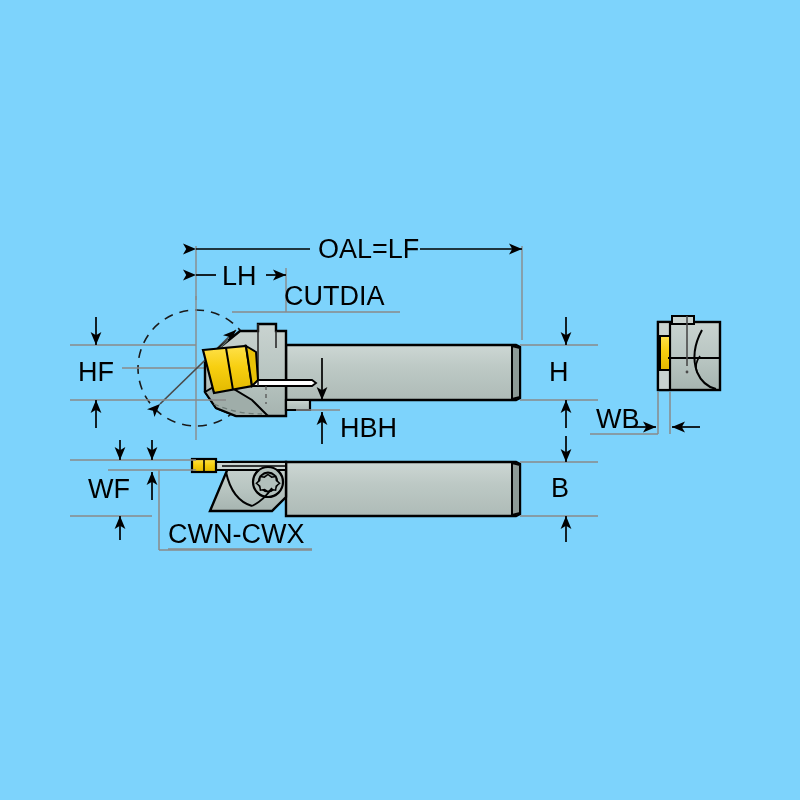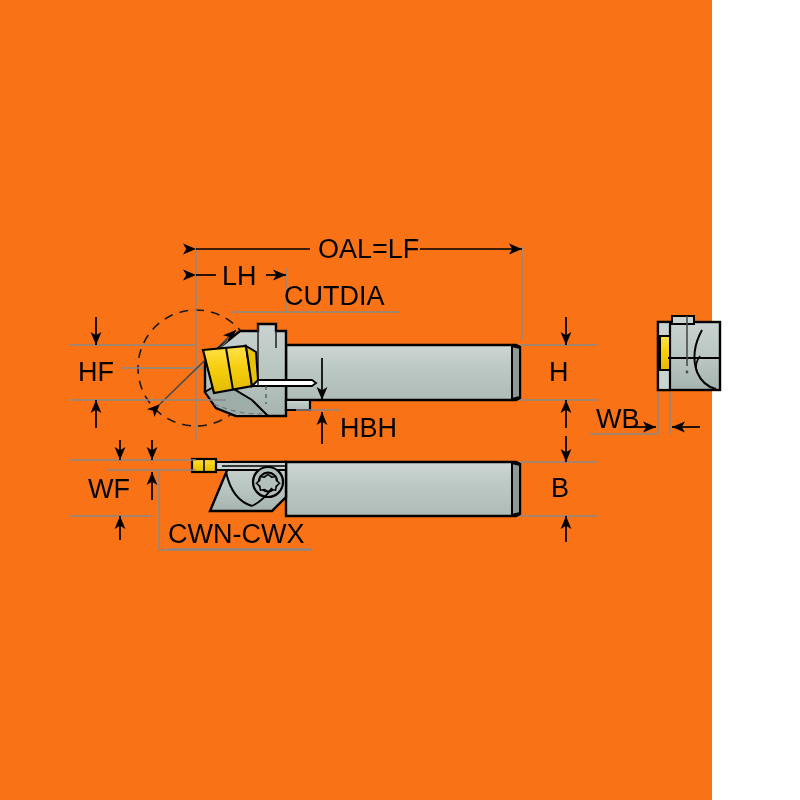--- a/index.html
+++ b/index.html
@@ -8,23 +8,23 @@
     background: #ffffff;
   }
   body {
     width: 800px;
     height: 800px;
     font-family: "Liberation Sans", sans-serif;
     overflow: hidden;
   }
   #drawing-root {
     position: relative;
-    width: 712px;
+    width: 800px;
     height: 800px;
-    background: #f97316;
+    background: #7dd3fc;
   }
   svg#tool-drawing {
     display: block;
     width: 800px;
     height: 800px;
   }
   text.dim-label {
     font-family: "Liberation Sans", sans-serif;
     font-size: 27px;
     fill: #000000;

